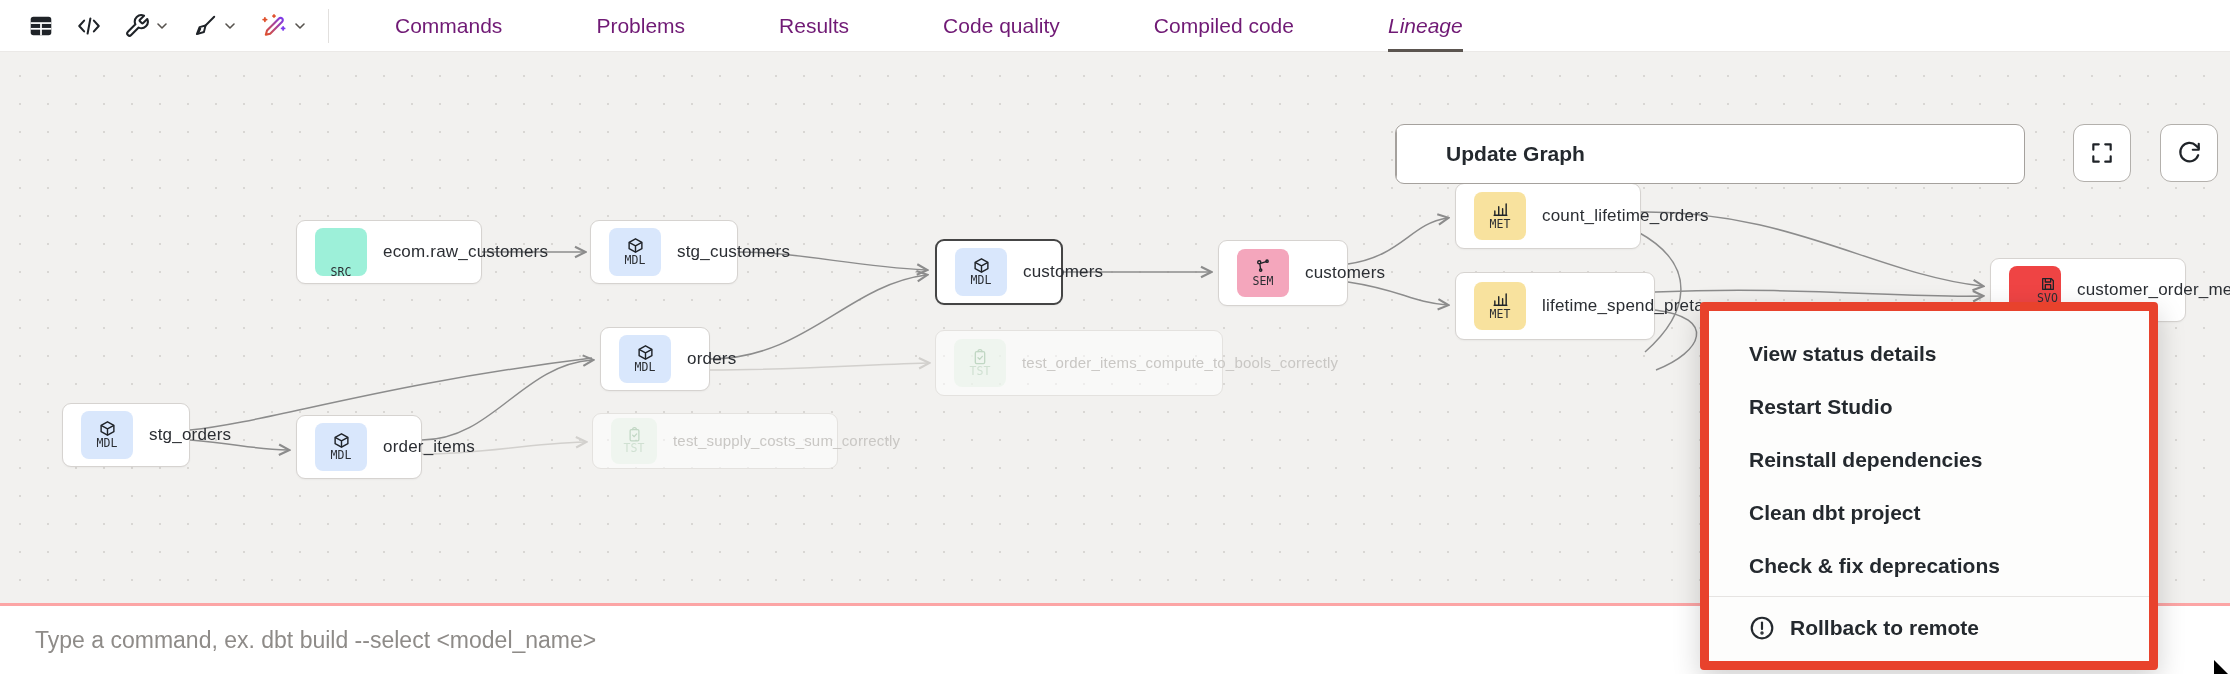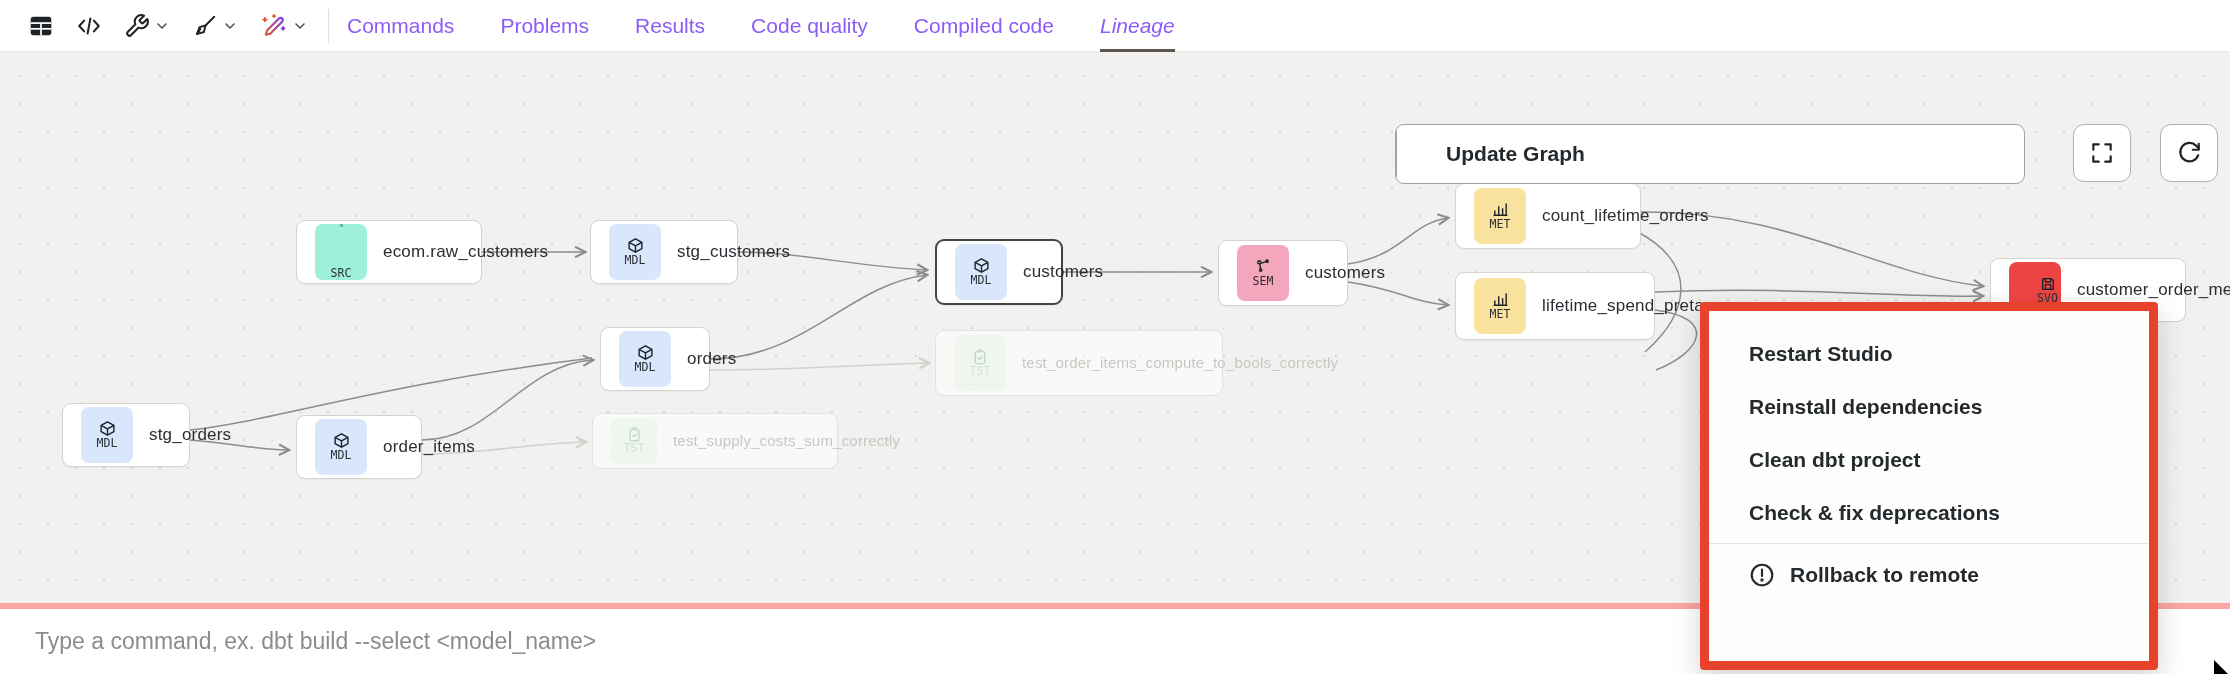--- a/index.html
+++ b/index.html
@@ -6,36 +6,36 @@
   html,body { width:2230px; height:674px; font-family:"Liberation Sans", sans-serif; background:#fff; overflow:hidden; }
 
   
   .topbar { position:absolute; left:0; top:0; width:2230px; height:52px; background:#fff;
             border-bottom:1px solid #ebe9e7; display:flex; align-items:center; z-index:40; }
   .tb-icons { display:flex; align-items:center; gap:10px; padding-left:22px; }
   .icon-btn { display:flex; align-items:center; gap:4px; padding:5px 6px; border-radius:6px; cursor:pointer; }
   .icon-btn svg { display:block; }
   .tb-divider { width:1px; height:34px; background:#e2e0de; margin:0 18px 0 14px; }
   .tabs { display:flex; align-items:center; gap:46px; height:52px; }
-  .tab { font-size:21px; color:#8b5cf6; height:52px; display:flex; align-items:center; cursor:pointer;
-         border-bottom:3px solid transparent; padding-top:3px; }
+  .tab { font-size:21px; color:#701a75; height:52px; display:flex; align-items:center; cursor:pointer;
+         border-bottom:3px solid transparent; padding-top:3px;margin-left:48px; }
   .tab.active { border-bottom-color:#5b5550;font-style:italic; }
 
   
   .canvas { position:absolute; left:0; top:52px; width:2230px; height:551px; background:#f2f1ef;
             background-image:radial-gradient(#d9d7d4 1.3px, transparent 1.4px);
             background-size:28px 28px; background-position:6px 10px; overflow:hidden; }
   .edges { position:absolute; left:0; top:0; width:2230px; height:551px; z-index:0; }
 
   .node { position:absolute; background:#fff; border:1px solid #d6d3d0; border-radius:9px;
           display:flex; align-items:center; gap:16px; padding:0 18px; z-index:2; cursor:pointer;
           box-shadow:0 1px 2px rgba(0,0,0,0.04); }
   .node.selected { border:2px solid #454545; }
   .node .nlabel { font-size:17px; color:#2b2e33; font-weight:500; letter-spacing:.2px; }
-  .badge { width:52px; height:56px; border-radius:8px; flex:none; display:flex; flex-direction:column;
+  .badge { width:52px; height:48px; border-radius:8px; flex:none; display:flex; flex-direction:column;
            align-items:center; justify-content:center; gap:0; }
   .badge span { font-family:"DejaVu Sans Mono", monospace; font-size:11.5px; color:#2b2e33; line-height:1.1; }
   .badge svg { display:block; }
   .b-mdl { background:#d9e7fc; }
   .b-src { background:#9df0d9;gap:40px; }
   .b-sem { background:#f4a6bc; }
   .b-met { background:#f8e29e; }
   .b-svq { background:#ef4444;padding-left:25px; }
   .b-tst { background:#e3f2e5; }
   .node.faded { background:rgba(255,255,255,0.55); border-color:#e4e2df; box-shadow:none; }
@@ -57,21 +57,21 @@
          border:9px solid #e8422c; background:#fdfdfc; border-radius:4px;
          box-shadow:0 10px 28px rgba(0,0,0,0.18); padding:16px 0 10px 0; }
   .ctx-item { height:53px; display:flex; align-items:center; padding-left:40px; font-size:21px;
               font-weight:600; color:#24292e; cursor:pointer; }
   .ctx-sep { height:1px; background:#e6e4e2; margin:4px 0 4px 0; }
   .ctx-item.warn { gap:15px; }
   .ctx-item.warn svg { flex:none; }
 
   
   .bottombar { position:absolute; left:0; top:603px; width:2230px; height:71px; background:#fff;
-               border-top:6px solid #fca5a5; display:flex; align-items:center; z-index:10; }
+               border-top:3px solid #fca5a5; display:flex; align-items:center; z-index:10; }
   .cmd-input { flex:1; height:100%; border:none; outline:none; font-size:23px; color:#24292e;
                padding:0 0 0 35px; font-family:"Liberation Sans", sans-serif; }
   .cmd-input::placeholder { color:#8e8b88; }
   .toggle { position:absolute; left:1467px; top:616px; width:78px; height:39px; border:2px solid #8f8b87;
             border-radius:20px; background:#fff; cursor:pointer; }
   .toggle .knob { position:absolute; left:4px; top:3.5px; width:28px; height:28px; border-radius:50%;
                   background:#55504c; }
   .defer-label { position:absolute; left:1593px; top:624px; font-size:22px; font-weight:500; color:#24292e; }
   .more-btn { position:absolute; left:2160px; top:604px; width:63px; height:62px; border:2px solid #8f8b87;
               border-radius:13px; background:#faf9f8; display:flex; align-items:center; justify-content:center;
@@ -338,20 +338,21 @@
 <div class="defer-label">Defer to st</div>
 <div class="more-btn">
   <svg width="30" height="30" viewBox="0 0 24 24" fill="#1f2328">
     <circle cx="5" cy="12" r="2.1"></circle>
       <circle cx="12" cy="12" r="2.1"></circle>
       <circle cx="19" cy="12" r="2.1"></circle>
   </svg>
 </div>
 
 <div class="ctx">
+  <div class="ctx-item">View status details</div>
   <div class="ctx-item">Restart Studio</div>
   <div class="ctx-item">Reinstall dependencies</div>
   <div class="ctx-item">Clean dbt project</div>
   <div class="ctx-item">Check &amp; fix deprecations</div>
   <div class="ctx-sep"></div>
   <div class="ctx-item warn">
     <svg width="26" height="26" viewBox="0 0 24 24" fill="none" stroke="#24292e" stroke-width="2" stroke-linecap="round">
       <circle cx="12" cy="12" r="9.5"></circle>
         <line x1="12" y1="7" x2="12" y2="13"></line>
         <circle cx="12" cy="16.6" r="0.6" fill="#24292e"></circle>

